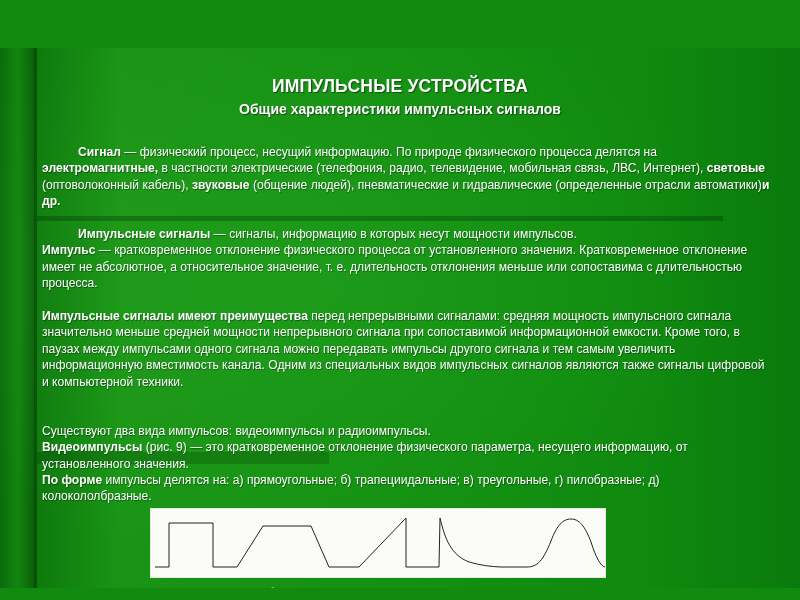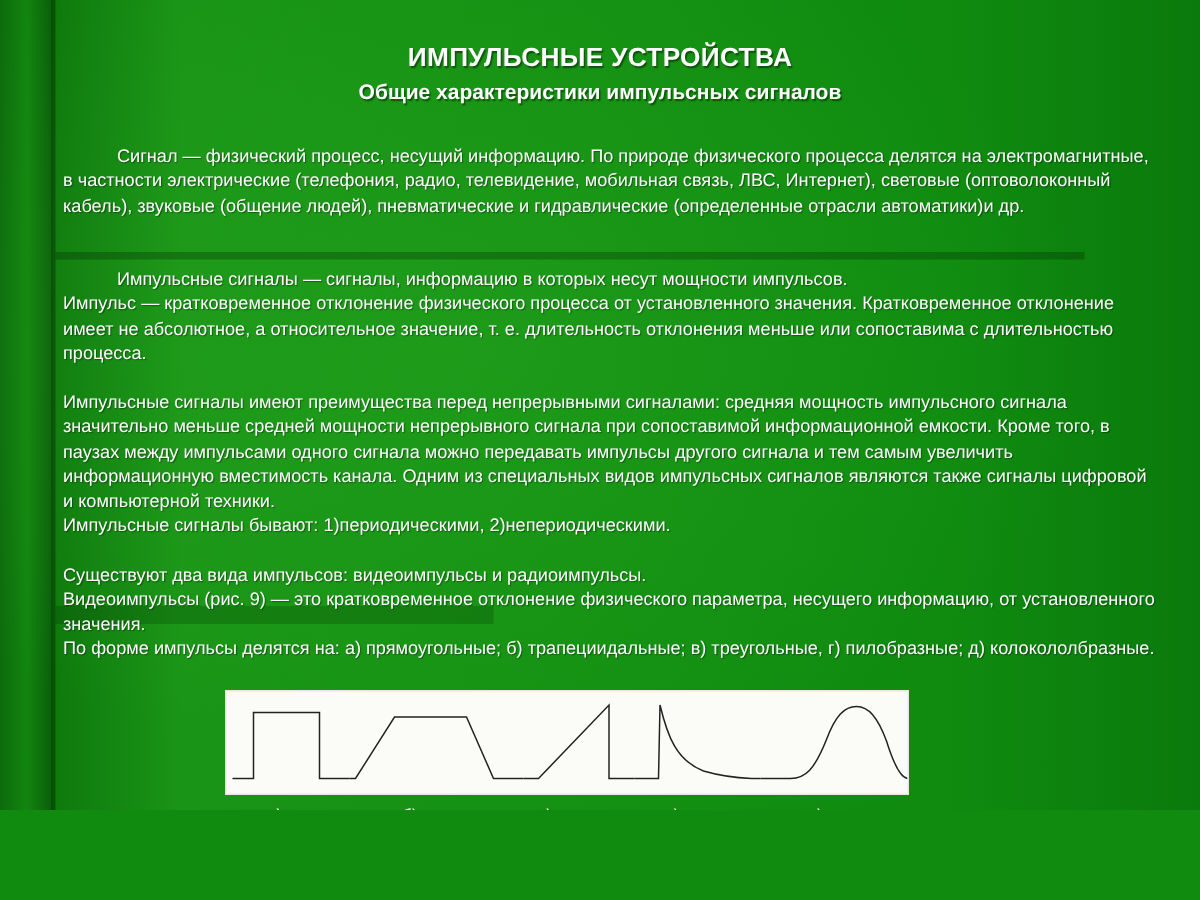--- a/index.html
+++ b/index.html
@@ -15,20 +15,21 @@
   }
   #slide {
     position: relative;
     width: 800px;
     height: 540px;
     background:
       linear-gradient(to right,
         #0c6b0c 0px, #12850f 18px, #0b5f0b 34px, #0e7a0d 38px,
         #1a9416 120px, #149012 400px, #0f8a0f 640px, #0a7a0c 800px);
     overflow: hidden;
+    margin-top: 48px;
   }
   
   #slide::before {
     content: "";
     position: absolute;
     left: 0; top: 0; right: 0; bottom: 0;
     background: radial-gradient(ellipse 620px 420px at 300px 230px,
                 rgba(60,190,50,0.22) 0%, rgba(0,0,0,0) 70%);
     pointer-events: none;
   }
@@ -69,21 +70,21 @@
     width: 728px;
     color: #ffffff;
     font-size: 12.1px;
     line-height: 16.4px;
     text-shadow: 0.7px 0.7px 0.8px rgba(0,0,0,0.40);
   }
   .p1 { top: 96px; }
   .p2 { top: 178px; }
   .p3 { top: 260px; }
   .p4 { top: 342px; }
-  b { font-weight: normal; }
+  b { font-weight: bold; }
   .indent { display: inline-block; width: 36px; }
 
   
   .shade-a {
     position: absolute;
     left: 37px; top: 168px; width: 686px; height: 5px;
     background: rgba(0,40,0,0.30);
   }
   .shade-b {
     position: absolute;
@@ -154,21 +155,21 @@
   <div class="body-text p2">
     <span class="indent"></span><b>Импульсные сигналы</b><span> — сигналы, информацию в которых несут мощности импульсов.</span><br>
     <b>Импульс</b><span> — кратковременное отклонение физического процесса от установленного значения. Кратковременное отклонение имеет не абсолютное, а относительное значение, т. е. длительность отклонения меньше или сопоставима с длительностью процесса.</span>
   </div>
 
   <div class="body-text p3">
     <b>Импульсные сигналы имеют преимущества</b><span> перед непрерывными сигналами: средняя мощность импульсного сигнала значительно меньше средней мощности непрерывного сигнала при сопоставимой информационной емкости. Кроме того, в паузах между импульсами одного сигнала можно передавать импульсы другого сигнала и тем самым увеличить информационную вместимость канала. Одним из специальных видов импульсных сигналов являются также  сигналы цифровой и компьютерной техники.</span>
   </div>
 
   <div class="body-text p4">
-    <span>Импульсные сигналы бывают: 1)периодическими, 2)непериодическими.</span><br>
+    <br>
     <br>
     <span>Существуют два вида импульсов: видеоимпульсы и  радиоимпульсы.</span><br>
     <b>Видеоимпульсы</b><span> (рис. 9) — это кратковременное отклонение физического параметра, несущего информацию, от установленного значения.</span><br>
     <b>По форме</b><span> импульсы делятся на: а) прямоугольные;  б) трапециидальные; в) треугольные, г) пилобразные;   д) колокололбразные.</span>
   </div>
 
   <div class="figure-wrap">
     <div class="figure-box">
       <svg width="454" height="68" viewBox="0 0 454 68">
 

